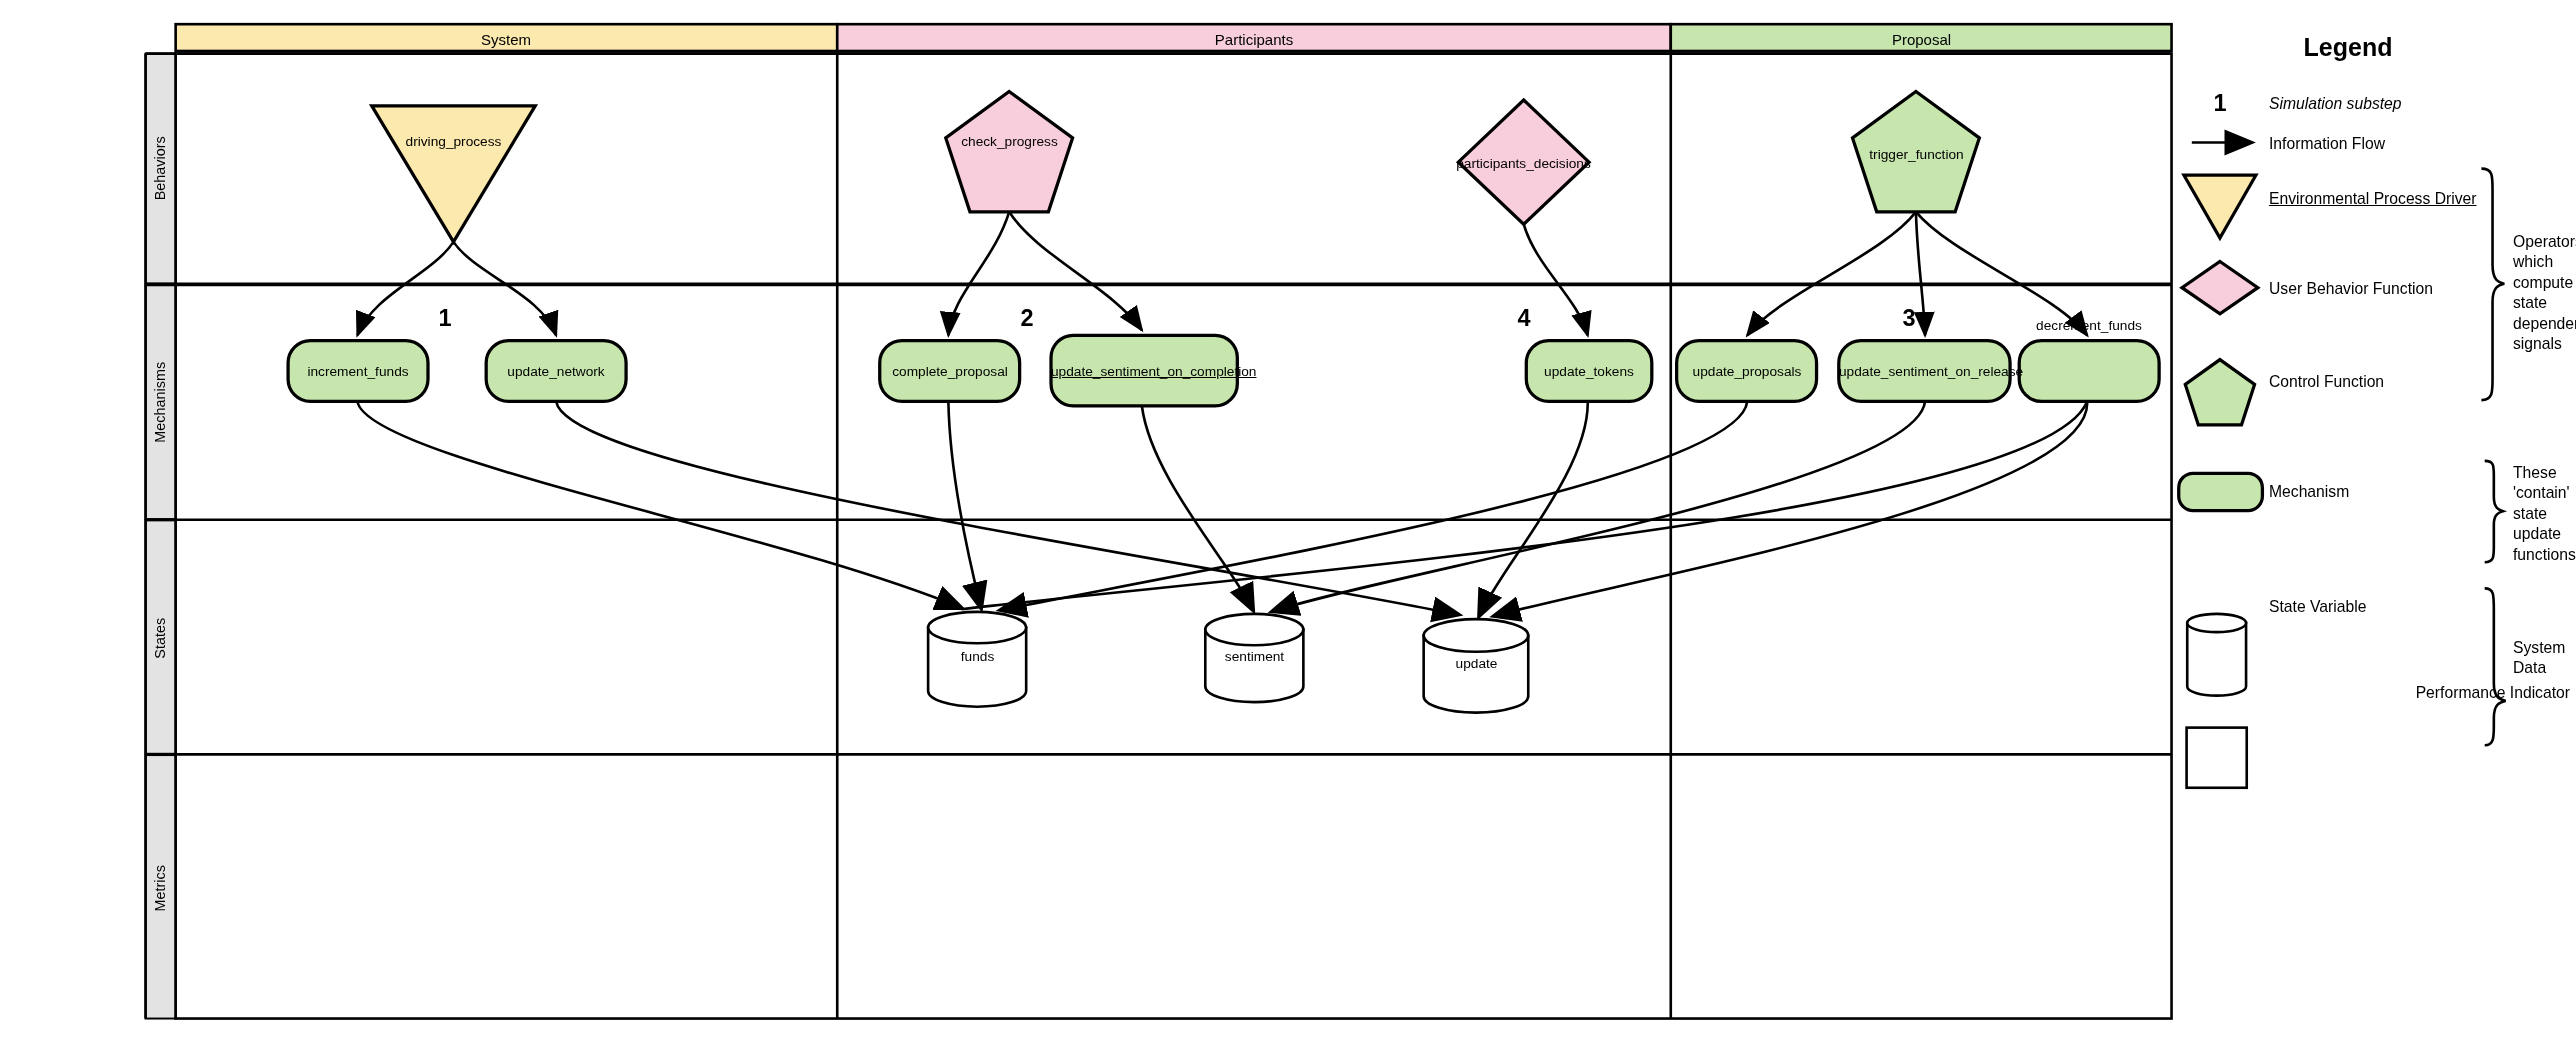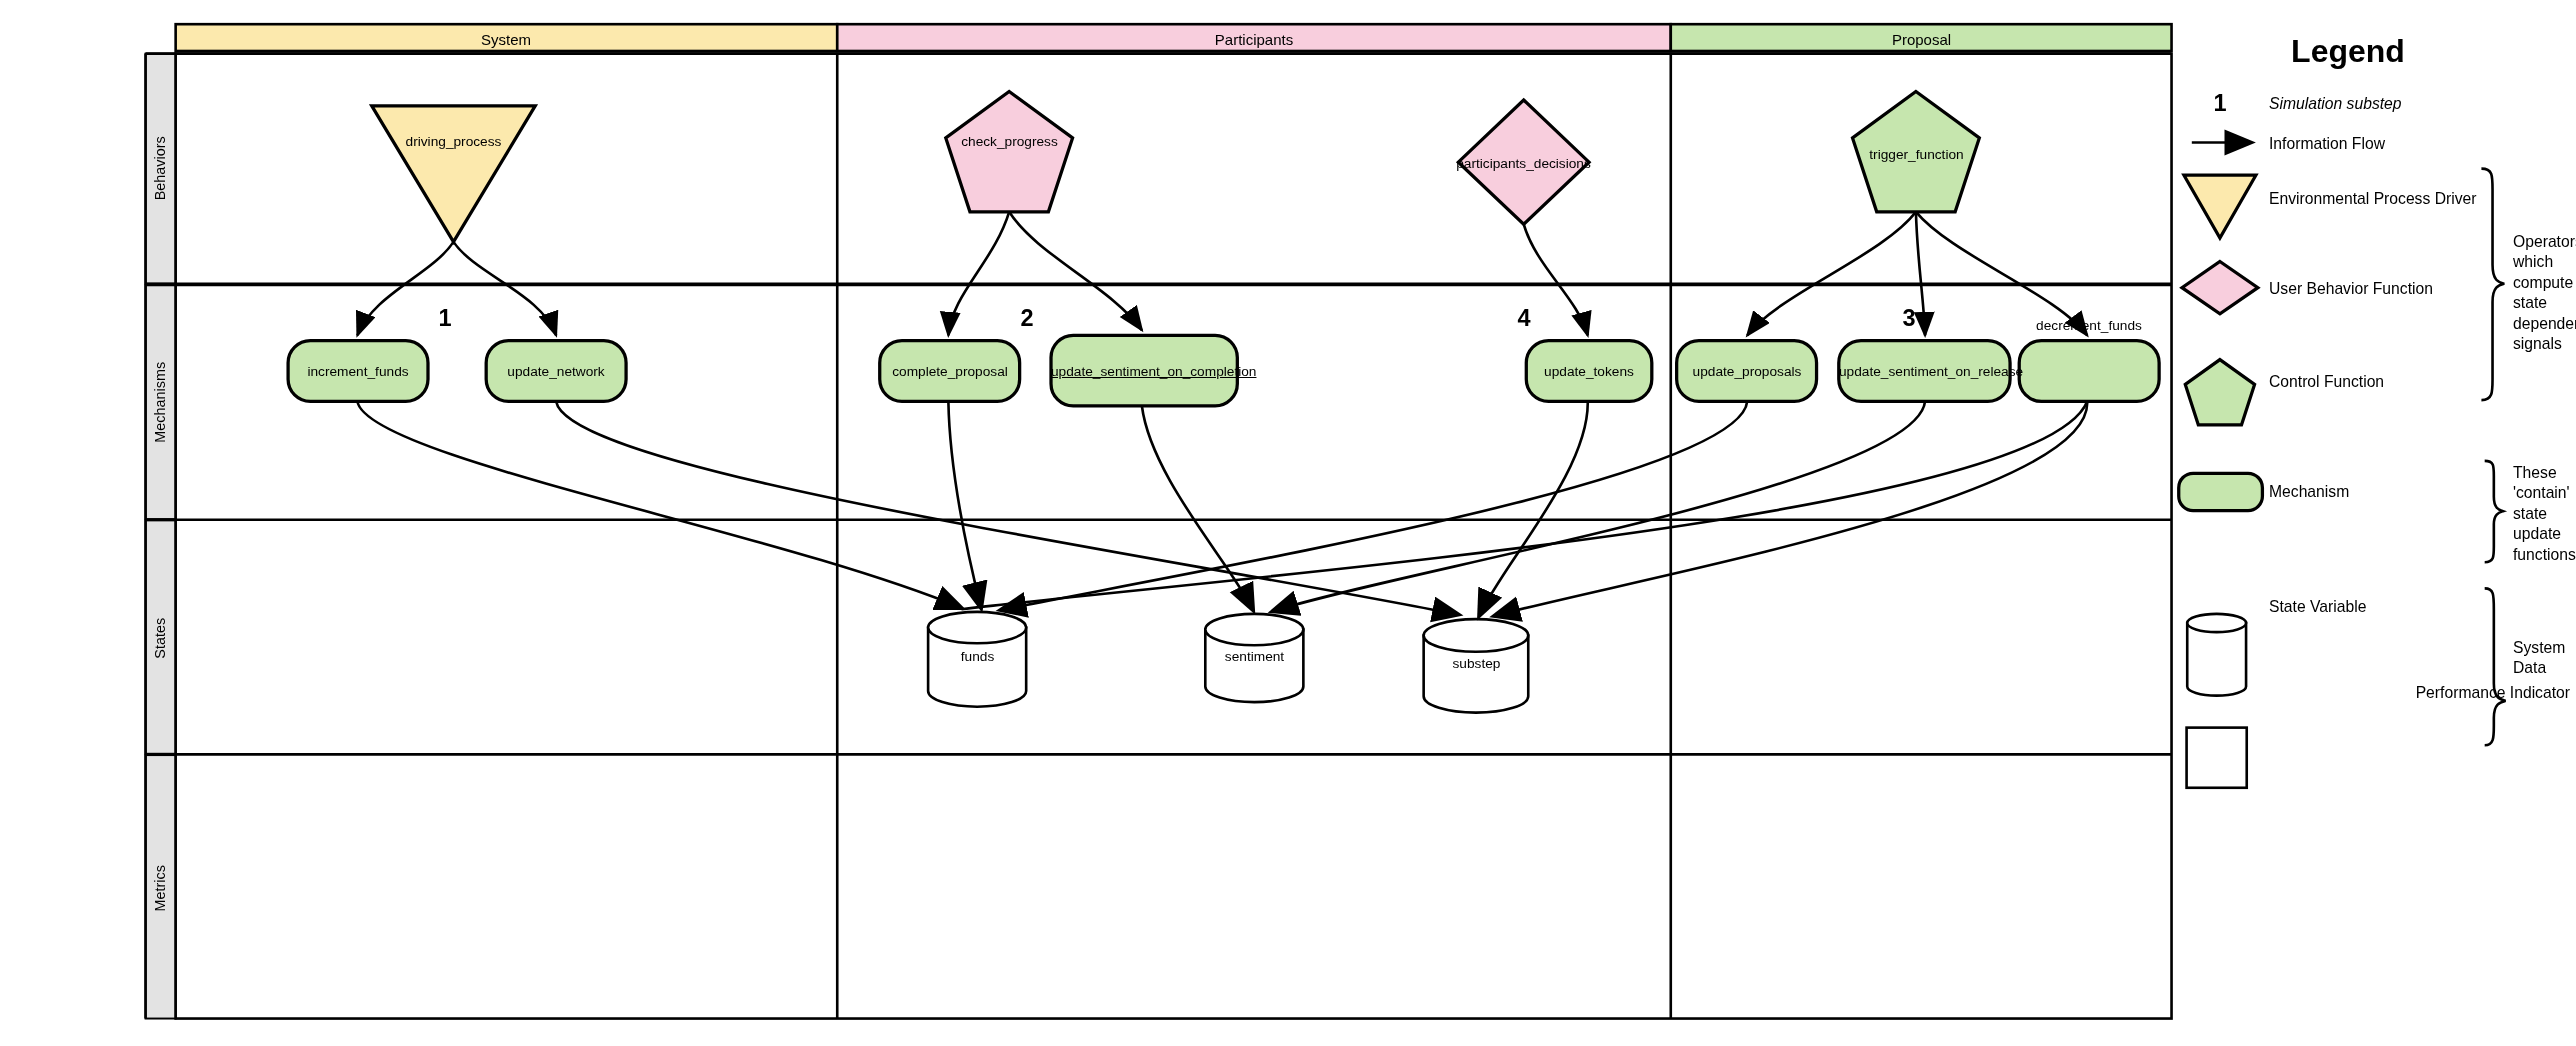--- a/index.html
+++ b/index.html
@@ -5,21 +5,21 @@
   html,body{margin:0;padding:0;background:#ffffff;}
   body{font-family:"Liberation Sans", sans-serif;color:#000;}
   #stage{position:relative;width:2576px;height:1046px;overflow:hidden;background:#fff;}
   #svgroot{position:absolute;left:0;top:0;width:2576px;height:1046px;}
   .lbl{position:absolute;font-family:"Liberation Sans",sans-serif;color:#000;
        text-align:center;line-height:1.15;white-space:nowrap;pointer-events:none;}
   .hdr-lbl{font-size:15px;}
   .row-lbl{font-size:14.4px;transform-origin:center center;}
   .node-lbl{font-size:13.7px;}
   .step-lbl{font-size:23.5px;font-weight:bold;}
-  .legend-title{font-size:32px;font-weight:bold;}
+  .legend-title{font-size:25px;font-weight:bold;}
   .legend-lbl{font-size:15.7px;}
   .brace-lbl{font-size:15.7px;text-align:left;white-space:normal;line-height:1.3;}
 </style>
 </head>
 <body>
 
 <div id="stage">
 
   <svg id="svgroot" viewBox="0 0 3939 1600">
     <defs>
@@ -157,34 +157,34 @@
   <div class="lbl node-lbl" style="left:486px;top:364px;width:140px;">update_network</div>
   <div class="lbl node-lbl" style="left:880px;top:364px;width:140px;">complete_proposal</div>
   <div class="lbl node-lbl" style="left:1051px;top:364px;width:186px;text-decoration:underline;">update_sentiment_on_completion</div>
   <div class="lbl node-lbl" style="left:1526px;top:364px;width:126px;">update_tokens</div>
   <div class="lbl node-lbl" style="left:1677px;top:364px;width:140px;">update_proposals</div>
   <div class="lbl node-lbl" style="left:1839px;top:364px;width:171px;">update_sentiment_on_release</div>
   <div class="lbl node-lbl" style="left:2019px;top:318px;width:140px;">decrement_funds</div>
 
   <div class="lbl node-lbl" style="left:925px;top:649px;width:105px;">funds</div>
   <div class="lbl node-lbl" style="left:1202px;top:649px;width:105px;">sentiment</div>
-  <div class="lbl node-lbl" style="left:1424px;top:656px;width:105px;">substep</div>
+  <div class="lbl node-lbl" style="left:1424px;top:656px;width:105px;">update</div>
 
   <div class="lbl step-lbl" style="left:419px;top:305px;width:52px;">1</div>
   <div class="lbl step-lbl" style="left:1001px;top:305px;width:52px;">2</div>
   <div class="lbl step-lbl" style="left:1498px;top:305px;width:52px;">4</div>
   <div class="lbl step-lbl" style="left:1883px;top:305px;width:52px;">3</div>
 
   <div class="lbl legend-title" style="left:2250px;top:33px;width:196px;">Legend</div>
 
   <div class="lbl step-lbl" style="left:2194px;top:90px;width:52px;">1</div>
 
   <div class="lbl legend-lbl" style="left:2269px;top:95px;width:275px;text-align:left;font-style:italic;">Simulation substep</div>
   <div class="lbl legend-lbl" style="left:2269px;top:135px;width:275px;text-align:left;">Information Flow</div>
-  <div class="lbl legend-lbl" style="left:2269px;top:190px;width:301px;text-align:left;">Environmental Process Driver</div>
+  <div class="lbl legend-lbl" style="left:2269px;top:190px;width:301px;text-align:left;text-decoration:underline;">Environmental Process Driver</div>
   <div class="lbl legend-lbl" style="left:2269px;top:280px;width:301px;text-align:left;">User Behavior Function</div>
   <div class="lbl legend-lbl" style="left:2269px;top:373px;width:301px;text-align:left;">Control Function</div>
   <div class="lbl legend-lbl" style="left:2269px;top:483px;width:301px;text-align:left;">Mechanism</div>
   <div class="lbl legend-lbl" style="left:2269px;top:598px;width:301px;text-align:left;">State Variable</div>
   <div class="lbl legend-lbl" style="left:2269px;top:684px;width:301px;text-align:right;">Performance Indicator</div>
 
   <div class="lbl brace-lbl" style="left:2513px;top:232px;width:63px;">Operators which compute state dependent signals</div>
   <div class="lbl brace-lbl" style="left:2513px;top:463px;width:63px;">These 'contain' state update functions</div>
   <div class="lbl brace-lbl" style="left:2513px;top:638px;width:63px;">System Data</div>
 

